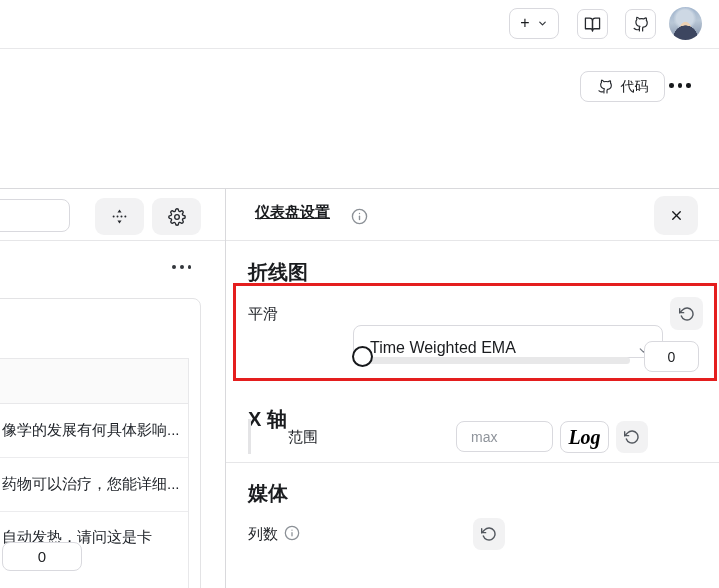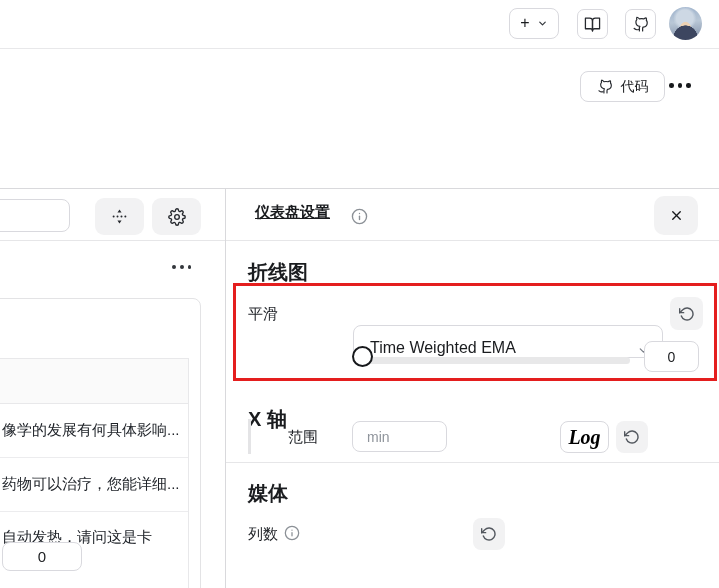--- a/index.html
+++ b/index.html
@@ -218,21 +218,21 @@
         </svg>
     </span>
   </div>
   <div class="slider-track"></div>
   <div class="slider-handle"></div>
   <input class="num-input" type="text" value="0" style="">
 
   <div class="sec-head" style="top:406px;">X 轴</div>
   <div class="indent-bar"></div>
   <div class="row-label" style="left:264px; top:428px;margin-left:24px;">范围</div>
-  <input class="txt-input min-input" type="text" placeholder="min" style="">
+  <input class="txt-input max-input" type="text" placeholder="max" style="">
   <button class="log-btn">Log</button>
   <div class="gray-btn reset-btn reset-x" style="position:absolute;">
     <span>
       <svg width="16" height="16" viewBox="0 0 24 24" fill="none" stroke="currentColor" stroke-width="2.1" stroke-linecap="round" stroke-linejoin="round">
           <polyline points="1 4 1 10 7 10"></polyline>
           <path d="M3.51 15a9 9 0 1 0 2.13-9.36L1 10"></path>
         </svg>
     </span>
   </div>
   <div class="hline" style="left:226px; top:462px; width:493px; background:#e6e6e8;"></div>

